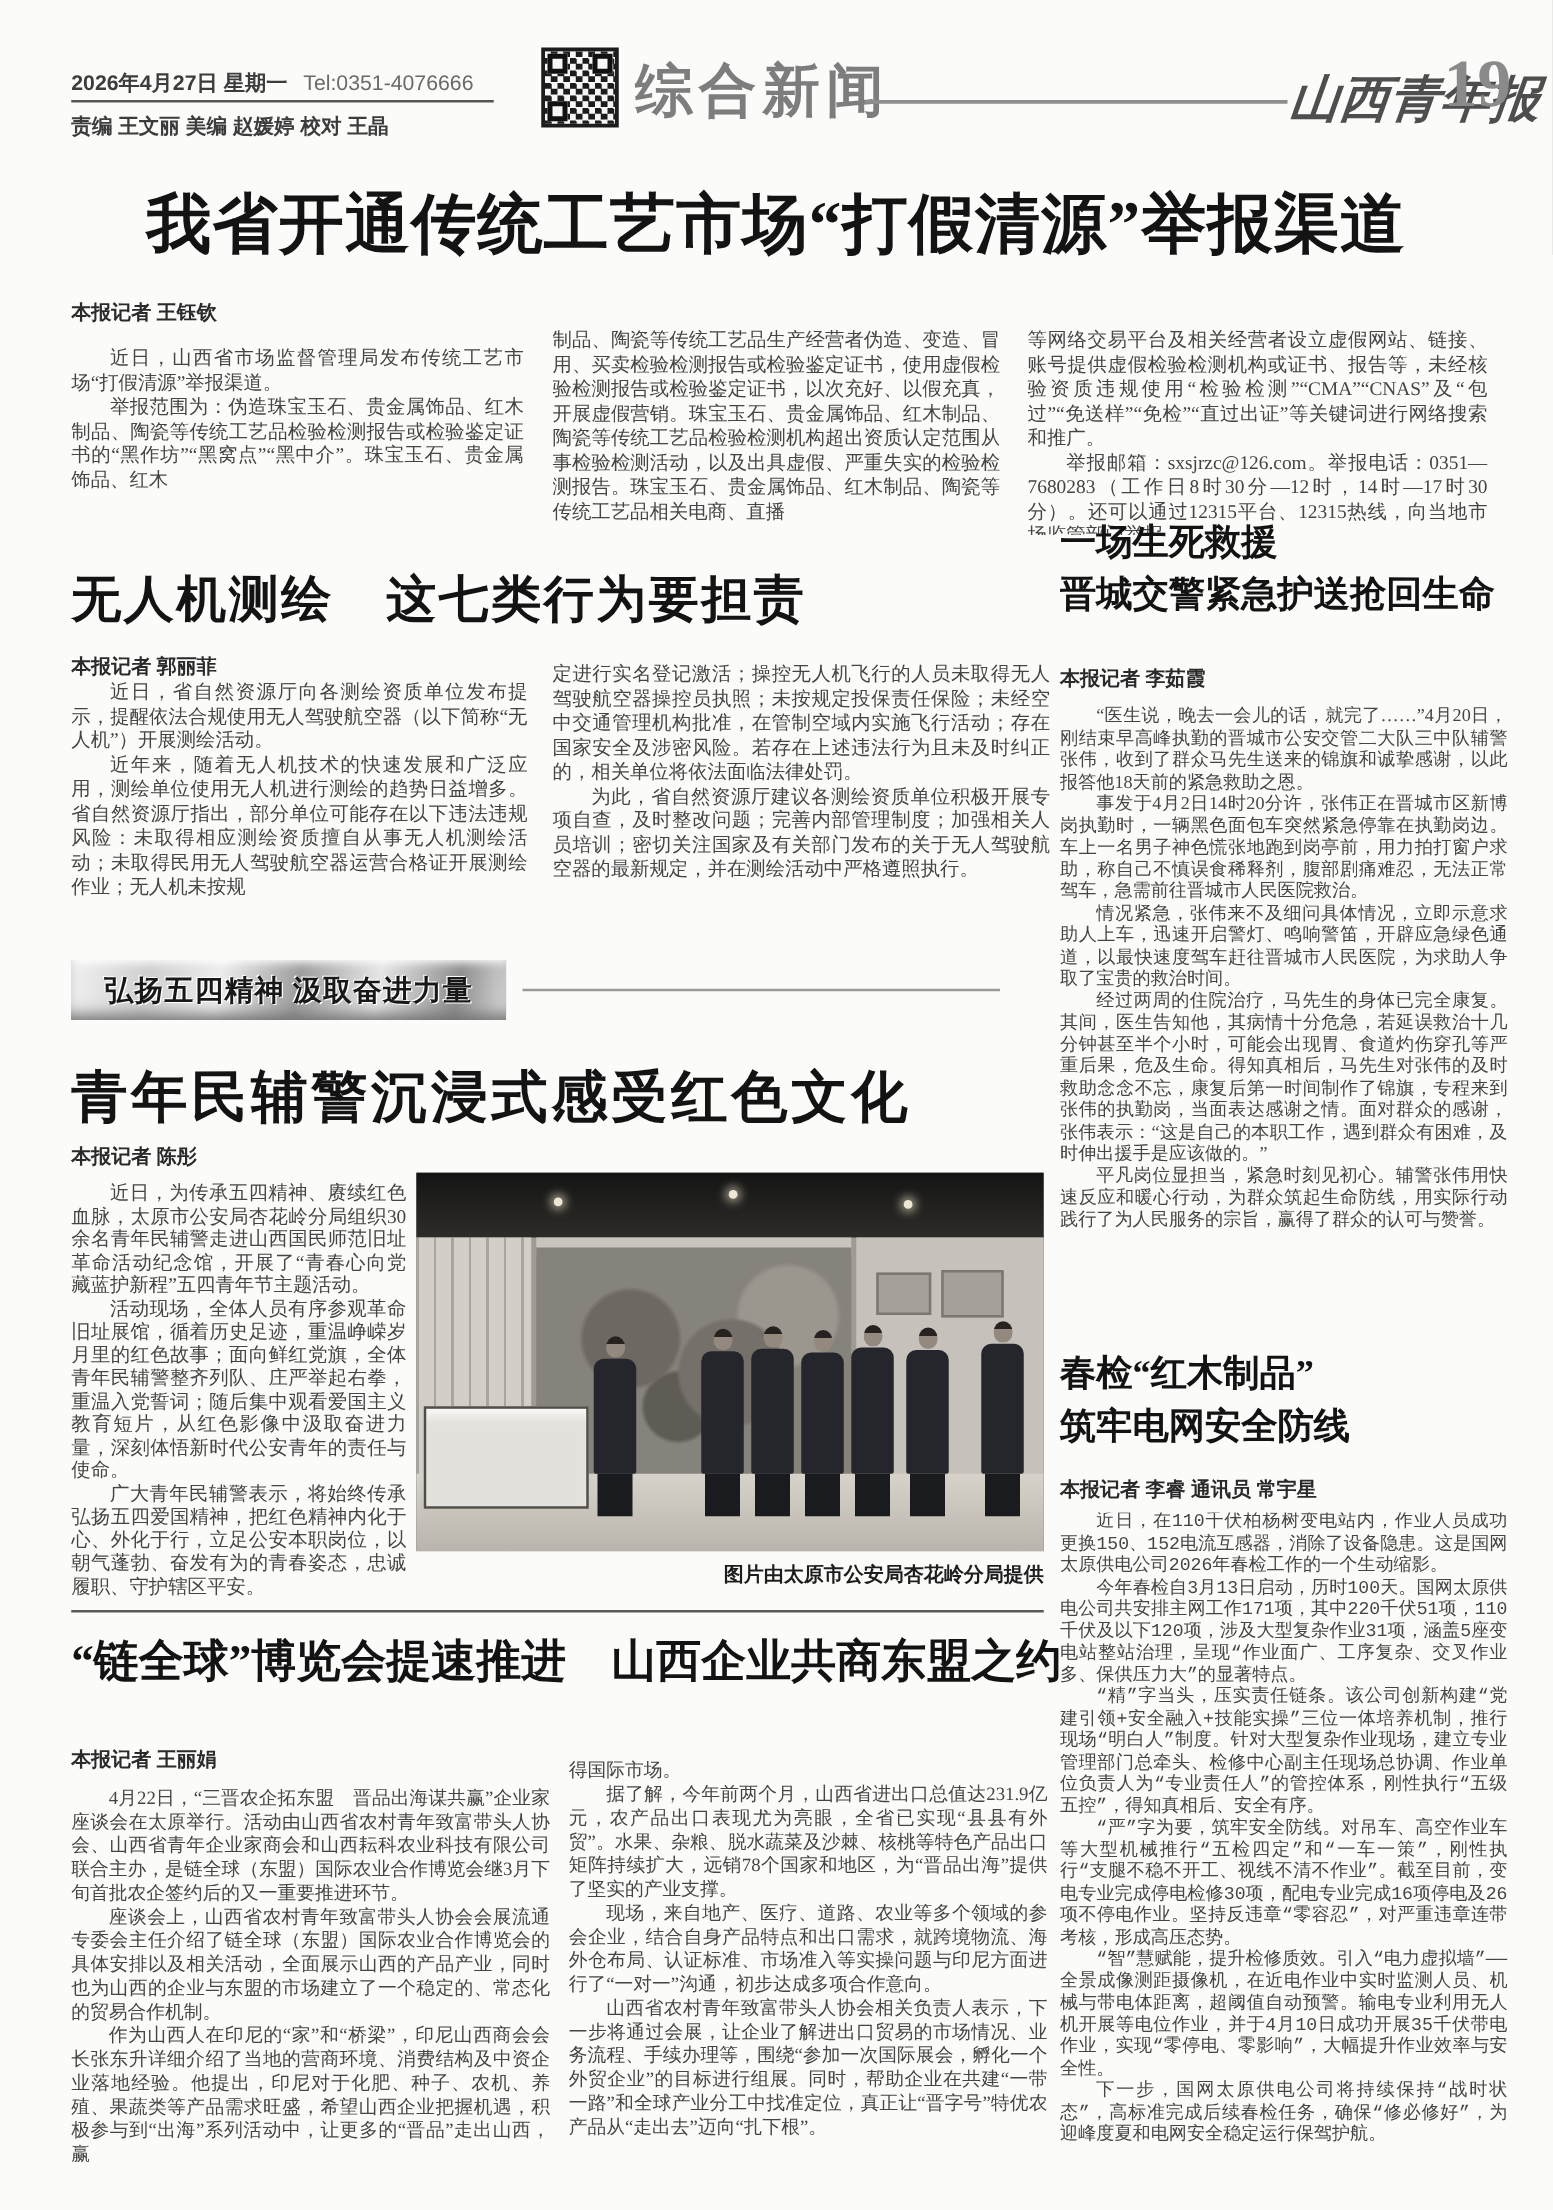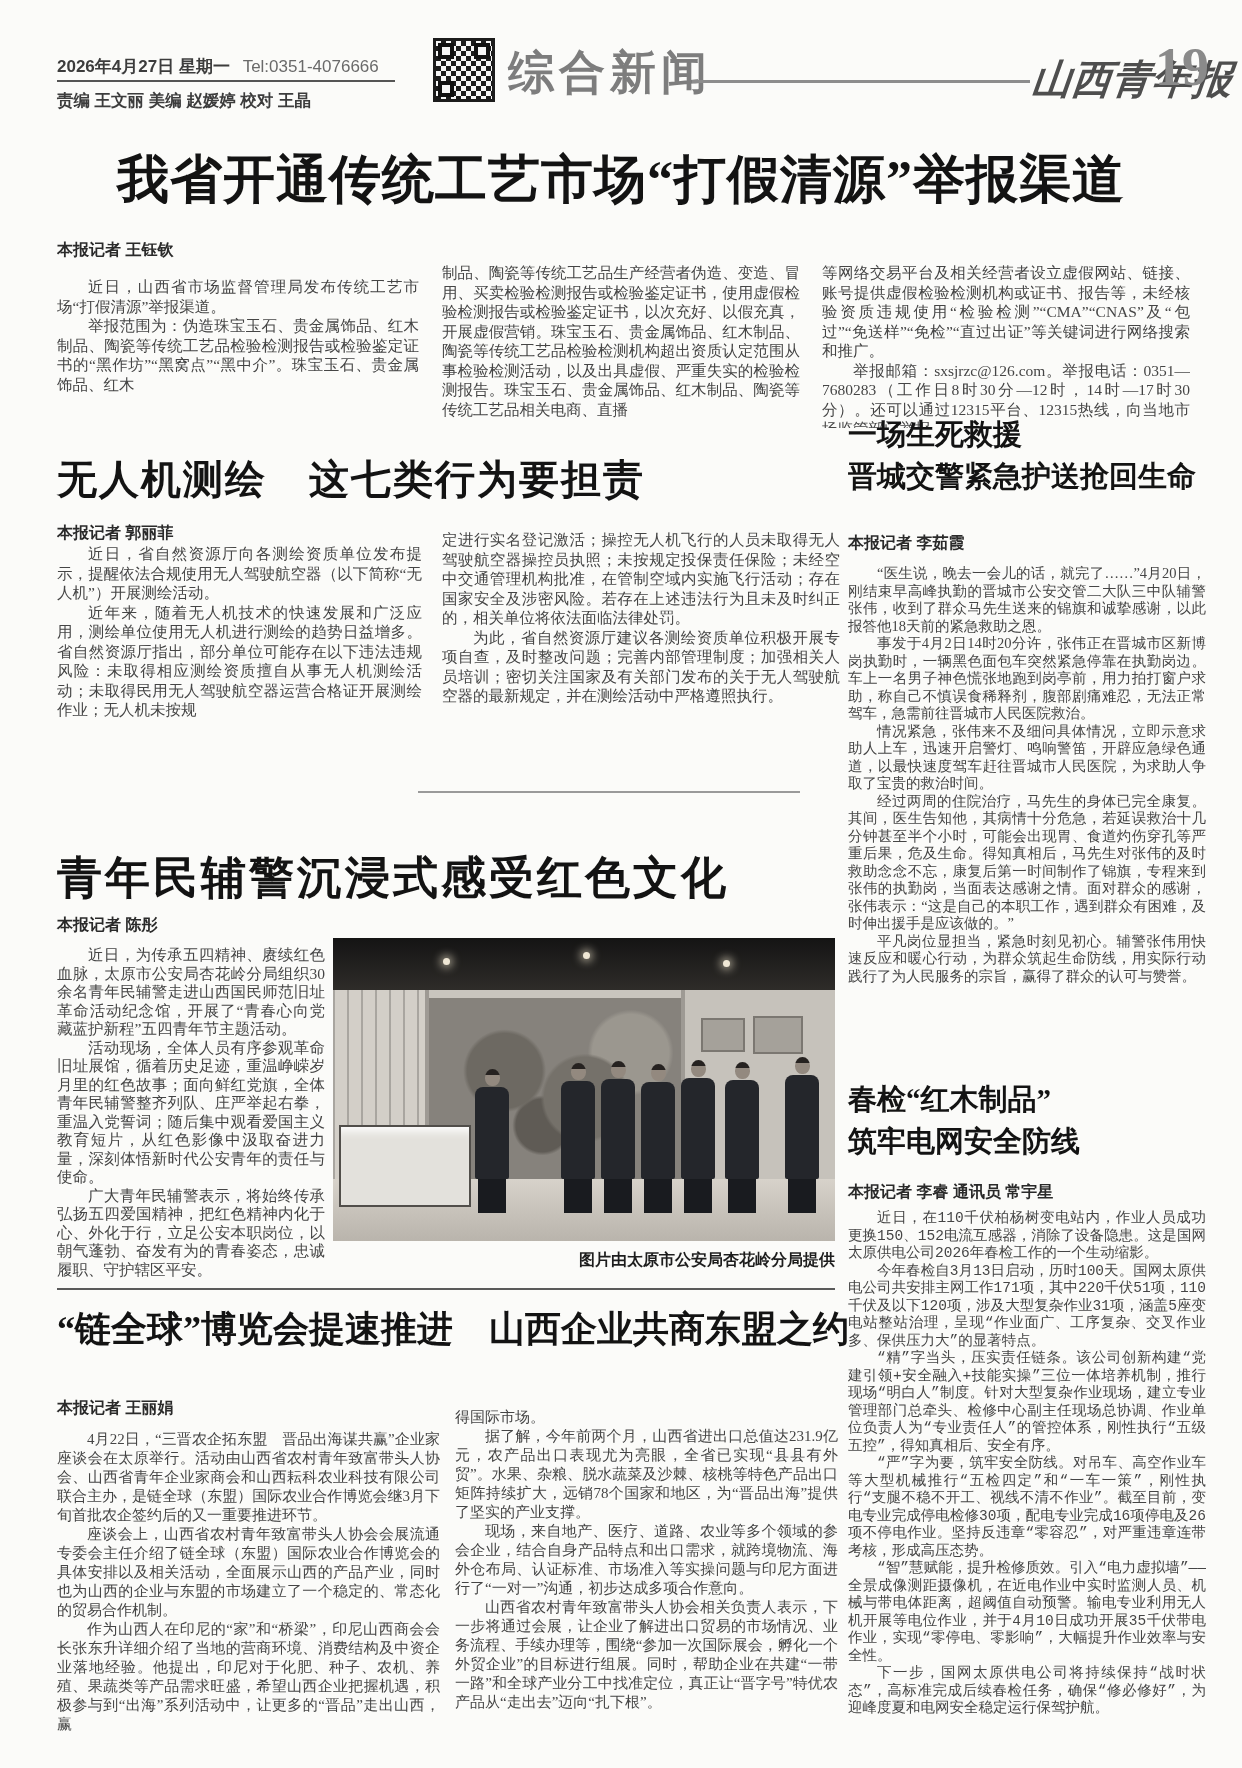--- a/index.html
+++ b/index.html
@@ -125,20 +125,23 @@
   </div>
   <div class="abs reporter" style="left:848px;top:533px;">本报记者 李茹霞</div>
   <div class="abs body-text bt-side" style="left:848px;top:565px;width:358px;height:455px;overflow:hidden;">
     <p>“医生说，晚去一会儿的话，就完了……”4月20日，刚结束早高峰执勤的晋城市公安交管二大队三中队辅警张伟，收到了群众马先生送来的锦旗和诚挚感谢，以此报答他18天前的紧急救助之恩。</p>
     <p>事发于4月2日14时20分许，张伟正在晋城市区新博岗执勤时，一辆黑色面包车突然紧急停靠在执勤岗边。车上一名男子神色慌张地跑到岗亭前，用力拍打窗户求助，称自己不慎误食稀释剂，腹部剧痛难忍，无法正常驾车，急需前往晋城市人民医院救治。</p>
     <p>情况紧急，张伟来不及细问具体情况，立即示意求助人上车，迅速开启警灯、鸣响警笛，开辟应急绿色通道，以最快速度驾车赶往晋城市人民医院，为求助人争取了宝贵的救治时间。</p>
     <p>经过两周的住院治疗，马先生的身体已完全康复。其间，医生告知他，其病情十分危急，若延误救治十几分钟甚至半个小时，可能会出现胃、食道灼伤穿孔等严重后果，危及生命。得知真相后，马先生对张伟的及时救助念念不忘，康复后第一时间制作了锦旗，专程来到张伟的执勤岗，当面表达感谢之情。面对群众的感谢，张伟表示：“这是自己的本职工作，遇到群众有困难，及时伸出援手是应该做的。”</p>
     <p>平凡岗位显担当，紧急时刻见初心。辅警张伟用快速反应和暖心行动，为群众筑起生命防线，用实际行动践行了为人民服务的宗旨，赢得了群众的认可与赞誉。</p>
   </div>
 
+  <div class="banner">
+    <span>弘扬五四精神  汲取奋进力量</span>
+  </div>
   <div class="rule" style="left:418px;top:791px;width:382px;height:2px;background:#9a9a9a;"></div>
 
   <div class="abs headline h-a4" style="left:57px;top:848px;">青年民辅警沉浸式感受红色文化</div>
   <div class="abs reporter" style="left:57px;top:915px;">本报记者 陈彤</div>
   <div class="abs body-text bt-a4" style="left:57px;top:946px;width:268px;height:338px;overflow:hidden;">
     <p>近日，为传承五四精神、赓续红色血脉，太原市公安局杏花岭分局组织30余名青年民辅警走进山西国民师范旧址革命活动纪念馆，开展了“青春心向党　藏蓝护新程”五四青年节主题活动。</p>
     <p>活动现场，全体人员有序参观革命旧址展馆，循着历史足迹，重温峥嵘岁月里的红色故事；面向鲜红党旗，全体青年民辅警整齐列队、庄严举起右拳，重温入党誓词；随后集中观看爱国主义教育短片，从红色影像中汲取奋进力量，深刻体悟新时代公安青年的责任与使命。</p>
     <p>广大青年民辅警表示，将始终传承弘扬五四爱国精神，把红色精神内化于心、外化于行，立足公安本职岗位，以朝气蓬勃、奋发有为的青春姿态，忠诚履职、守护辖区平安。</p>
   </div>
 

